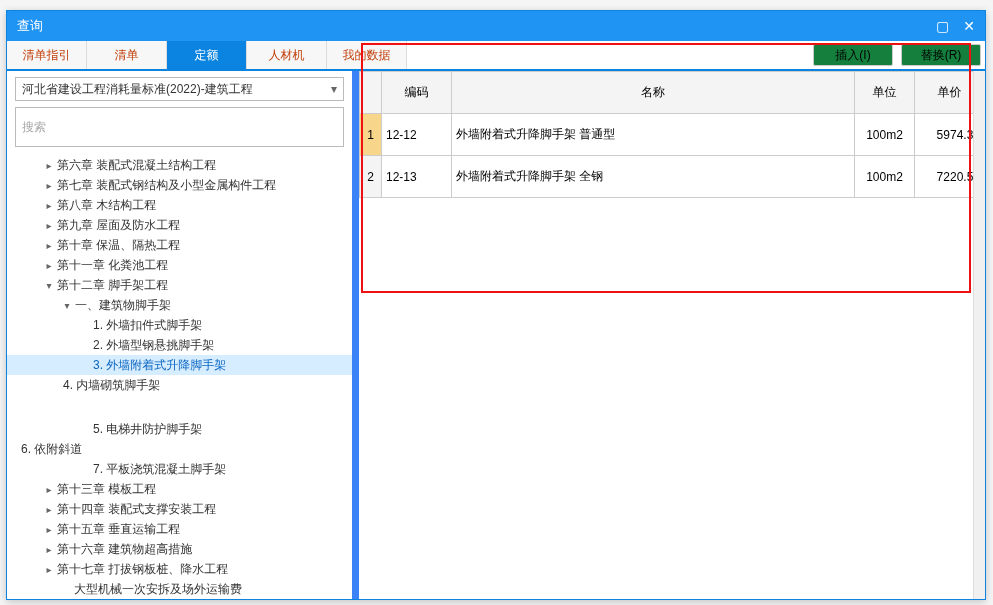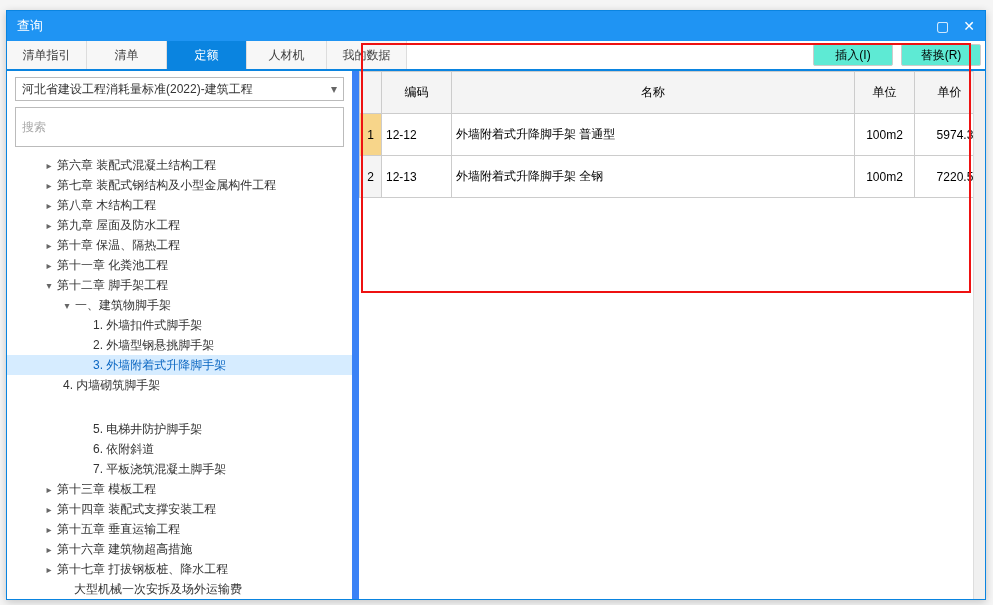--- a/index.html
+++ b/index.html
@@ -3,24 +3,24 @@
 <meta charset="utf-8">
 <style>
 *{box-sizing:border-box;margin:0;padding:0;font-family:"Microsoft YaHei",Arial,sans-serif;font-size:12px}
 body{background:#f5f5f5;width:993px;height:605px;overflow:hidden;position:relative}
 .window{position:absolute;left:6px;top:10px;width:980px;height:590px;background:#fff;border:1px solid #0a84e0;box-shadow:0 2px 8px rgba(0,0,0,.2)}
 .titlebar{height:30px;background:#1f94f3;color:#fff;display:flex;align-items:center;padding:8px 10px;justify-content:space-between}
 .titlebar-left{font-size:13px}
 .titlebar-right{display:flex;gap:14px}
 .titlebar-right span{cursor:pointer;font-size:14px}
 .toolbar{height:30px;display:flex;align-items:stretch;border-bottom:2px solid #0a84e0;position:relative}
-.tab{width:80px;display:flex;align-items:center;justify-content:center;border-right:1px solid #ddd;background:#f7f7f7;color:#404040;cursor:pointer}
+.tab{width:80px;display:flex;align-items:center;justify-content:center;border-right:1px solid #ddd;background:#f7f7f7;color:#c2410c;cursor:pointer}
 .tab.active{background:#0a84e0;color:#fff}
 .spacer{flex:1}
-.btn{width:80px;border:1px solid #ccc;background:#5eead4;display:flex;align-items:center;justify-content:center;margin:3px 4px;border-radius:2px;cursor:pointer}
+.btn{width:80px;border:1px solid #ccc;background:#15803d;display:flex;align-items:center;justify-content:center;margin:3px 4px;border-radius:2px;cursor:pointer}
 .body{display:flex;height:calc(100% - 60px)}
 .left{width:352px;border-right:7px solid #3b82f6;display:flex;flex-direction:column}
 .combo{margin:6px 8px 4px 8px;height:24px;border:1px solid #bbb;display:flex;align-items:center;justify-content:space-between;padding:0 6px;color:#333;background:#fff}
 .combo .arrow{color:#666}
 .search{margin:2px 8px 6px 8px;height:40px;border:1px solid #bbb;padding:0 6px;color:#aaa;display:flex;align-items:center}
 .tree{flex:1;overflow:auto;padding:2px 0}
 .node{display:flex;align-items:center;height:20px;color:#333;cursor:pointer;white-space:nowrap}
 .tw{display:inline-block;width:12px;text-align:center;color:#666;font-size:10px;margin-right:2px}
 .node.sel{background:#d6ecff;color:#0a66c2}
 .right{flex:1;position:relative}
@@ -112,21 +112,21 @@
             <span>3. 外墙附着式升降脚手架</span>
           </div>
           <div class="node" style="padding-left: 42px;">
             <span class="tw"></span>
             <span>4. 内墙砌筑脚手架</span>
           </div>
           <div class="node" style="padding-left: 72px; margin-top: 24px;">
             <span class="tw"></span>
             <span>5. 电梯井防护脚手架</span>
           </div>
-          <div class="node" style="padding-left: 72px;">
+          <div class="node" style="">
             <span class="tw"></span>
             <span>6. 依附斜道</span>
           </div>
           <div class="node" style="padding-left: 72px;">
             <span class="tw"></span>
             <span>7. 平板浇筑混凝土脚手架</span>
           </div>
           <div class="node" style="padding-left: 36px;">
             <span class="tw">▸</span>
             <span>第十三章 模板工程</span>

